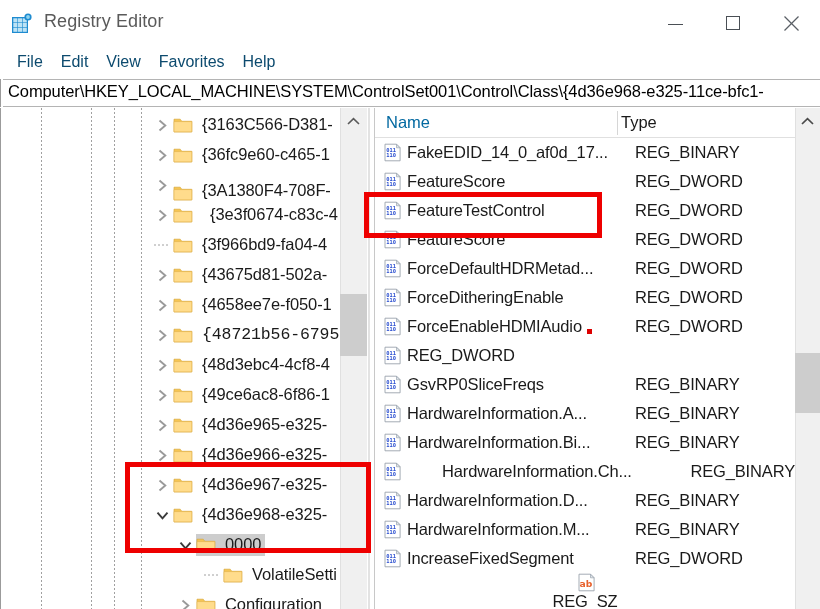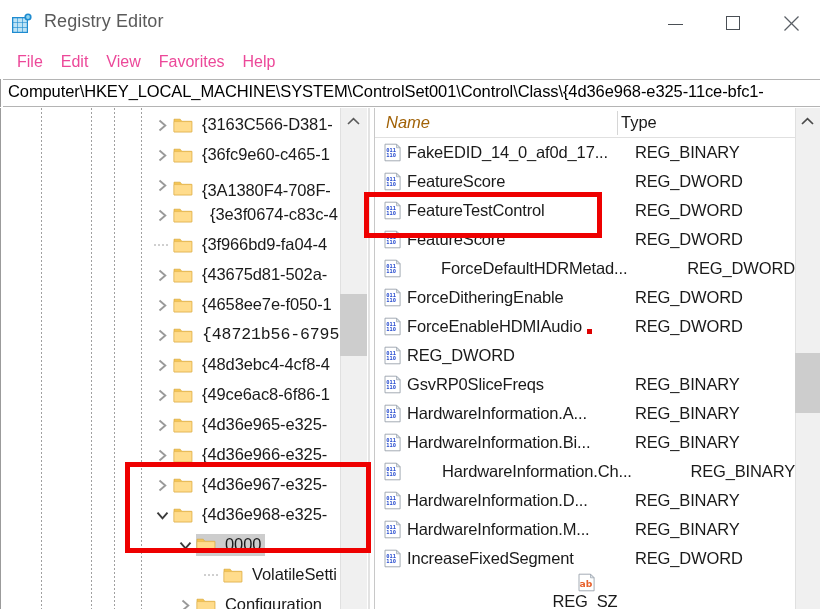--- a/index.html
+++ b/index.html
@@ -61,21 +61,21 @@
     background: #efefef;
   }
 
   
   .menubar {
     position: absolute; left: 0; top: 46px; width: 820px; height: 32px;
     background: #ffffff;
     display: flex; align-items: center; padding-left: 8px;
   }
   .menu-item {
-    font-size: 16px; color: #ec4899;
+    font-size: 16px; color: #0c4a6e;
     padding: 3px 9px; white-space: nowrap;
   }
 
   
   .addressbar {
     position: absolute; left: 0px; top: 79px; width: 820px; height: 28px;
     background: #ffffff;
     border-top: 1px solid #b4b4b4;
     border-bottom: 1px solid #b4b4b4;
     display: flex; align-items: center;
@@ -142,21 +142,21 @@
     background-size: 1px 4px;
   }
 
   
   .list-header {
     position: absolute; left: 375px; top: 108px; width: 420px; height: 30px;
     background: #ffffff; border-bottom: 1px solid #e0e0e0;
   }
   .col-name {
     position: absolute; left: 11px; top: 5px;
-    font-size: 16.5px; color: #a16207; font-style: italic;
+    font-size: 16.5px; color: #0369a1;
   }
   .col-type {
     position: absolute; left: 246px; top: 5px;
     font-size: 16.5px; color: #1a1a1a;
   }
   .col-divider {
     position: absolute; left: 242px; top: 3px; width: 1px; height: 24px;
     background: #d6d6d6;
   }
   .list-row {
@@ -293,21 +293,21 @@
             <span class="tree-label">{36fc9e60-c465-1</span>
           </span>
         </div>
         <div class="tree-row" style="top: 62px;">
           <div style="flex: 0 0 150px; height: 30px;"></div>
           <div class="tw">
             <svg width="11" height="13" viewBox="0 0 11 13">
               <polyline points="2.5,1.5 8.3,6.5 2.5,11.5" fill="none" stroke="#9a9a9a" stroke-width="1.9"></polyline>
             </svg>
           </div>
-          <span class="tree-label-bg" style="display: flex; align-items: flex-start; margin-top: 12px;">
+          <span class="tree-label-bg" style="display: flex; align-items: flex-end; margin-top: 12px;">
             <span class="folder"><svg width="20" height="17" viewBox="0 0 20 17">
                 <path d="M1 2.2 h6.2 l1.6 2.1 h10 v10.6 h-17.8 z" fill="#f6c553" stroke="#d8a93b" stroke-width="0.7"></path>
                 <path d="M1 4.6 h17.8 v10.3 h-17.8 z" fill="#ffdc8c" stroke="#e0b24d" stroke-width="0.6"></path>
               </svg></span>
             <span class="tree-label">{3A1380F4-708F-</span>
           </span>
         </div>
         <div class="tree-row" style="top: 92px;">
           <div style="flex: 0 0 150px; height: 30px;"></div>
           <div class="tw">
@@ -576,21 +576,21 @@
       <div class="list-row" style="top: 225px;">
         <span class="val-icon"><svg width="19" height="19" viewBox="0 0 19 19">
             <path d="M2 1.2 h11.5 l3.6 3.6 v13 h-15.1 z" fill="#ffffff" stroke="#9aa3ad" stroke-width="0.9"></path>
             <path d="M13.5 1.2 v3.6 h3.6 z" fill="#dfe4ea" stroke="#9aa3ad" stroke-width="0.7"></path>
             <text x="3.3" y="8.6" font-family="DejaVu Sans Mono, monospace" font-size="5.4" font-weight="bold" fill="#2b4fd0">011</text>
             <text x="3.3" y="14.4" font-family="DejaVu Sans Mono, monospace" font-size="5.4" font-weight="bold" fill="#2b4fd0">110</text>
           </svg></span>
         <span class="val-name">FeatureScore</span>
         <span class="val-type">REG_DWORD</span>
       </div>
-      <div class="list-row" style="top: 254px; gap: 34px;">
+      <div class="list-row" style="top: 254px;">
         <span class="val-icon"><svg width="19" height="19" viewBox="0 0 19 19">
             <path d="M2 1.2 h11.5 l3.6 3.6 v13 h-15.1 z" fill="#ffffff" stroke="#9aa3ad" stroke-width="0.9"></path>
             <path d="M13.5 1.2 v3.6 h3.6 z" fill="#dfe4ea" stroke="#9aa3ad" stroke-width="0.7"></path>
             <text x="3.3" y="8.6" font-family="DejaVu Sans Mono, monospace" font-size="5.4" font-weight="bold" fill="#2b4fd0">011</text>
             <text x="3.3" y="14.4" font-family="DejaVu Sans Mono, monospace" font-size="5.4" font-weight="bold" fill="#2b4fd0">110</text>
           </svg></span>
         <span class="val-name">ForceDefaultHDRMetad...</span>
         <span class="val-type">REG_DWORD</span>
       </div>
       <div class="list-row" style="top: 283px;">

